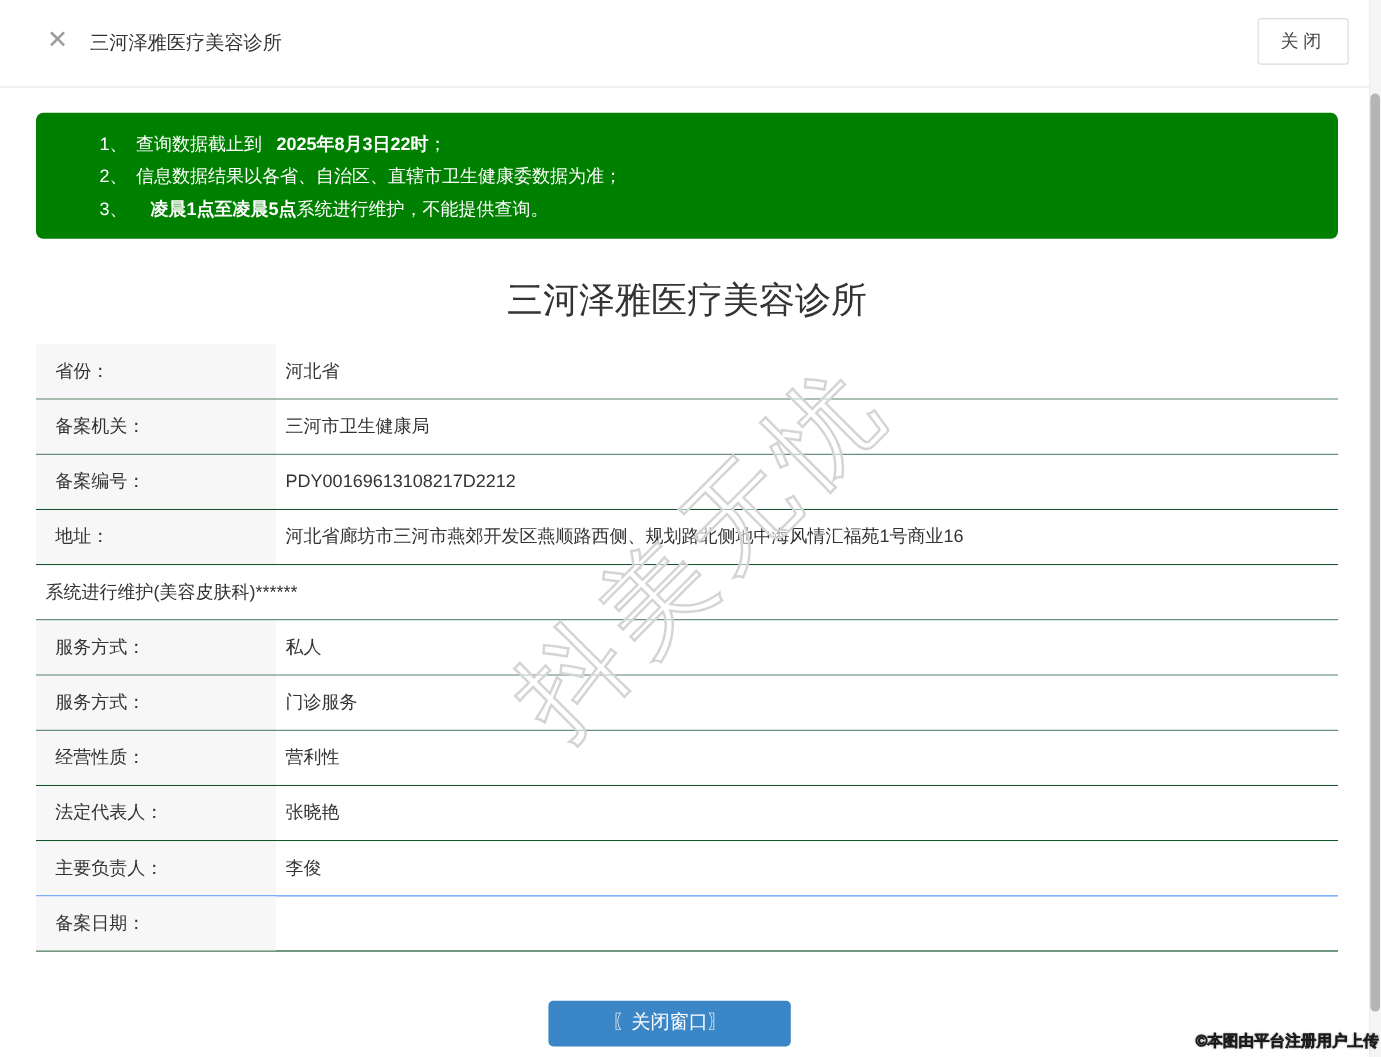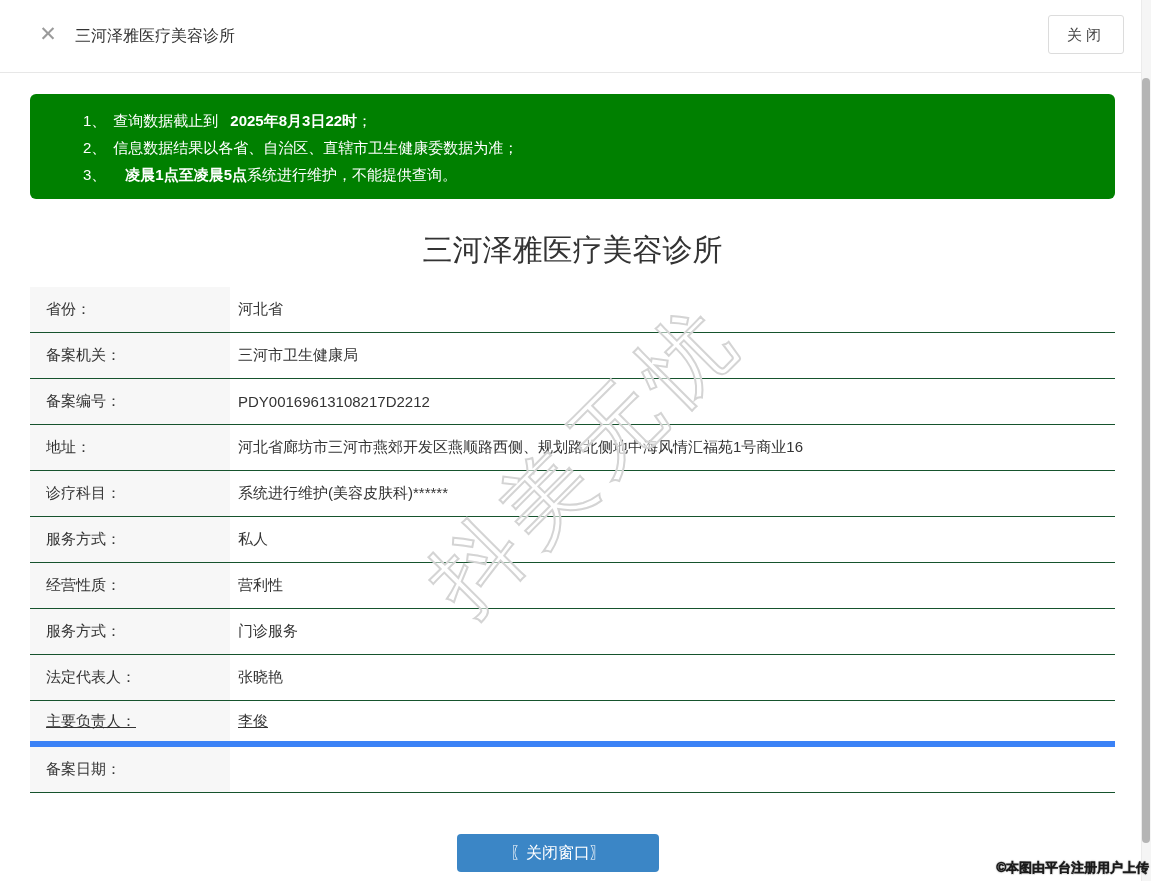--- a/index.html
+++ b/index.html
@@ -124,40 +124,39 @@
     </div>
     <div class="trow" style="border-bottom:1px solid #16532d;">
       <div class="tlabel">备案编号：</div>
       <div class="tvalue">PDY00169613108217D2212</div>
     </div>
     <div class="trow" style="border-bottom:1px solid #16532d;">
       <div class="tlabel">地址：</div>
       <div class="tvalue">河北省廊坊市三河市燕郊开发区燕顺路西侧、规划路北侧地中海风情汇福苑1号商业16</div>
     </div>
     <div class="trow" style="border-bottom:1px solid #16532d;">
-      <div class="tlabel">诊疗科目：</div>
       <div class="tvalue">系统进行维护(美容皮肤科)******</div>
     </div>
     <div class="trow" style="border-bottom:1px solid #16532d;">
       <div class="tlabel">服务方式：</div>
       <div class="tvalue">私人</div>
     </div>
     <div class="trow" style="border-bottom:1px solid #16532d;">
+      <div class="tlabel">服务方式：</div>
+      <div class="tvalue">门诊服务</div>
+    </div>
+    <div class="trow" style="border-bottom:1px solid #16532d;">
       <div class="tlabel">经营性质：</div>
       <div class="tvalue">营利性</div>
-    </div>
-    <div class="trow" style="border-bottom:1px solid #16532d;">
-      <div class="tlabel">服务方式：</div>
-      <div class="tvalue">门诊服务</div>
     </div>
     <div class="trow" style="border-bottom:1px solid #16532d;">
       <div class="tlabel">法定代表人：</div>
       <div class="tvalue">张晓艳</div>
     </div>
-    <div class="trow" style="border-bottom:6px solid #3b82f6;text-decoration:underline;">
+    <div class="trow" style="border-bottom:1px solid #3b82f6;">
       <div class="tlabel">主要负责人：</div>
       <div class="tvalue">李俊</div>
     </div>
     <div class="trow" style="border-bottom:1px solid #16532d;">
       <div class="tlabel">备案日期：</div>
     </div>
   </div>
 
   <button class="footer-btn" style="background:#3b86c6;">〖关闭窗口〗</button>
 

